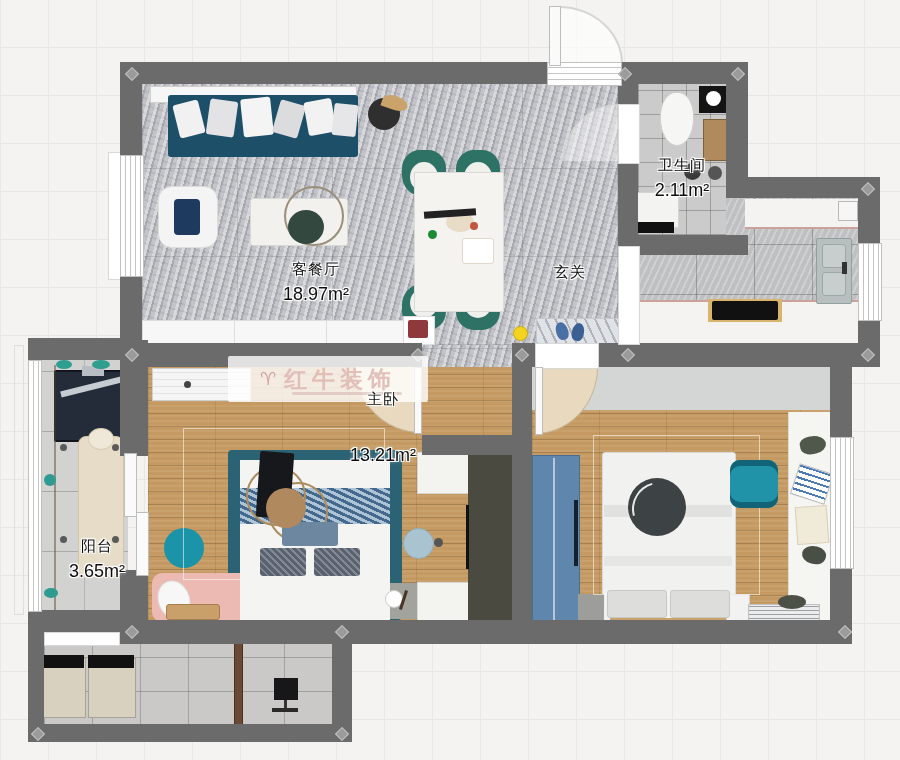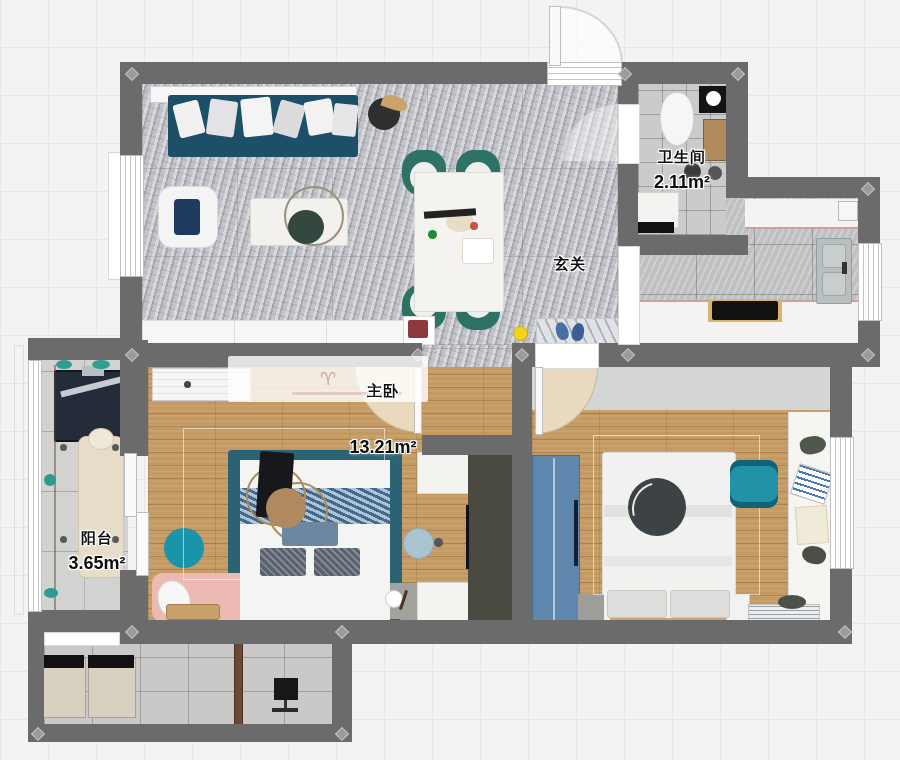--- a/index.html
+++ b/index.html
@@ -41,21 +41,21 @@
       repeating-linear-gradient(0deg,rgba(110,110,110,.45) 0 1px,transparent 1px 34px);}
   .gray-flat{position:absolute;z-index:1;background:#d4d6d5;}
   
   .win-v{position:absolute;z-index:12;background:repeating-linear-gradient(90deg,#ffffff 0 4px,#c4c4c4 4px 5px);border:1px solid #c0c0c0;}
   .win-h{position:absolute;z-index:12;background:repeating-linear-gradient(0deg,#ffffff 0 5px,#c4c4c4 5px 6px);border:1px solid #c0c0c0;}
   .open-white{position:absolute;z-index:12;background:#fff;border:1px solid #d8d8d8;}
   .leaf{position:absolute;z-index:14;background:#fafafa;border:1px solid #bdbdbd;}
   .arc-beige{position:absolute;z-index:6;background:#e9d9bf;}
   .outline-w{position:absolute;z-index:6;border:1px solid rgba(255,255,255,.55);}
   
-  .lab{position:absolute;width:130px;display:flex;flex-direction:column;align-items:center;gap:5px;z-index:30;font-weight:700;color:#0d0d0d;text-align:center;pointer-events:none;}
+  .lab{position:absolute;width:130px;display:flex;flex-direction:column;align-items:center;gap:5px;z-index:30;font-weight:400;color:#0d0d0d;text-align:center;pointer-events:none;margin-top:8px;}
   .lab .nm{font-size:15px;letter-spacing:1px;text-shadow:-1px -1px 0 #fff,1px -1px 0 #fff,-1px 1px 0 #fff,1px 1px 0 #fff,0 0 4px #fff;}
   .lab .ar{font-size:18px;text-shadow:-1px -1px 0 #fff,1px -1px 0 #fff,-1px 1px 0 #fff,1px 1px 0 #fff,0 0 4px #fff;}
   .wm{position:absolute;left:228px;top:356px;width:200px;height:46px;background:rgba(255,255,255,.8);z-index:25;
       display:flex;align-items:center;justify-content:center;gap:8px;border-radius:2px;}
   .wm .logo{font-size:18px;color:rgba(205,160,155,.9);}
   .wm .brand{font-size:23px;font-weight:700;letter-spacing:5px;color:rgba(223,185,179,.9);}
   .wm .tag{position:absolute;left:64px;top:36px;width:110px;height:3px;background:rgba(205,165,160,.45);border-radius:2px;}
   .f{position:absolute;z-index:5;}
 </style>
 </head>
@@ -275,23 +275,28 @@
   <div class="arc-beige" style="left:535px;top:367px;width:62px;height:66px;border-radius:0 0 100% 0;border-right:1px solid #c6b694;border-bottom:1px solid #c6b694;"></div>
   <div class="leaf" style="left:535px;top:367px;width:6px;height:66px;"></div>
 
   <div class="leaf" style="left:124px;top:453px;width:11px;height:62px;"></div>
   <div class="leaf" style="left:136px;top:512px;width:11px;height:62px;"></div>
 
   <div class="open-white" style="left:44px;top:632px;width:74px;height:12px;"></div>
 
   <div class="wm">
     <span class="logo">♈</span>
+    <span class="brand">红牛装饰</span>
     <span class="tag"></span>
   </div>
 
+  <div class="lab" style="left:251px;top:252px;">
+    <span class="nm">客餐厅</span>
+    <span class="ar">18.97m²</span>
+  </div>
   <div class="lab" style="left:505px;top:255px;">
     <span class="nm">玄关</span>
   </div>
   <div class="lab" style="left:617px;top:148px;">
     <span class="nm">卫生间</span>
     <span class="ar">2.11m²</span>
   </div>
   <div class="lab" style="left:318px;top:382px;gap:36px;">
     <span class="nm">主卧</span>
     <span class="ar">13.21m²</span>

